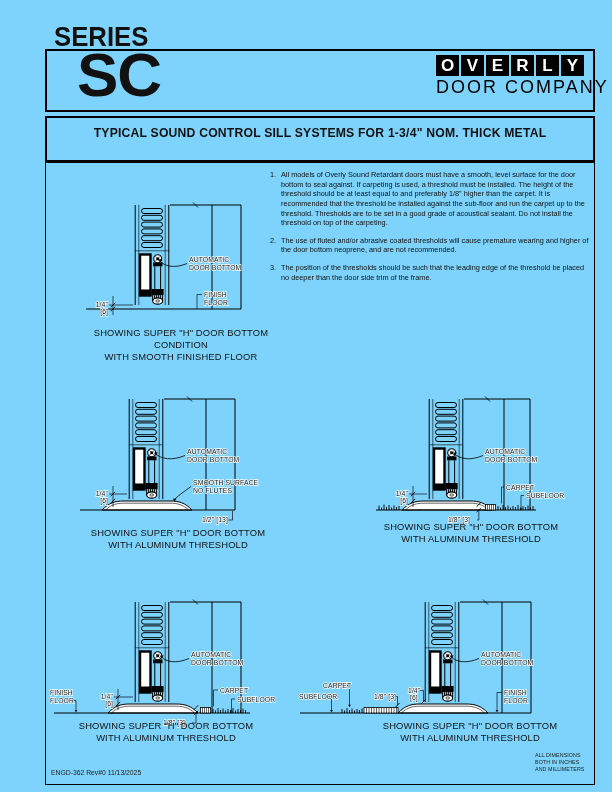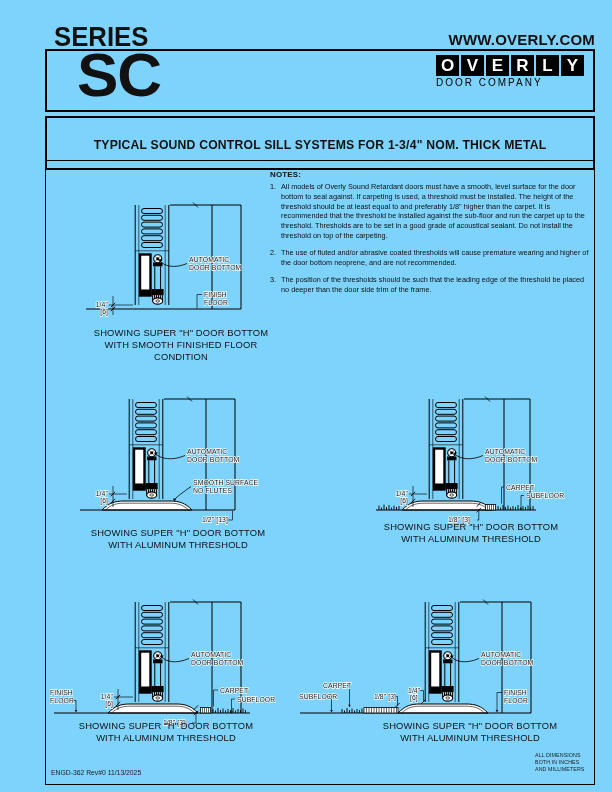--- a/index.html
+++ b/index.html
@@ -10,25 +10,25 @@
 
   
   .series{left:54px;top:21px;font-size:28px;font-weight:bold;letter-spacing:0px;transform:scaleX(.92);transform-origin:left;}
   .website{right:17px;top:31px;font-size:15px;font-weight:bold;letter-spacing:.2px;}
   .scbox{left:45px;top:49px;width:550px;height:63px;border:2px solid #000;}
   .sc{left:10px;top:-12px;font-size:62px;font-weight:bold;letter-spacing:-1px;margin-left:20px;}
   .logo{right:7px;top:4px;width:150px;}
   .tiles{display:flex;gap:2px;}
   .tile{width:23px;height:21px;background:#000;color:#fff;font-weight:bold;font-size:17px;
         display:flex;align-items:center;justify-content:center;}
-  .company{font-size:10px;letter-spacing:2px;margin-top:1px;white-space:nowrap;color:#000;}
+  .company{font-size:18px;letter-spacing:2px;margin-top:1px;white-space:nowrap;color:#000;}
 
   
-  .titlebox{left:45px;top:116px;width:550px;height:54px;border:2px solid #000;text-align:center;
-            font-weight:bold;font-size:12.2px;line-height:14.6px;padding-top:20px;letter-spacing:.2px;}
+  .titlebox{left:45px;top:116px;width:550px;height:47px;border:2px solid #000;text-align:center;
+            font-weight:bold;font-size:12.2px;line-height:14.6px;padding-top:8px;letter-spacing:.2px;}
 
   
   .content{left:45px;top:160px;width:550px;height:625px;border:1.5px solid #000;}
 
   .notes{left:224px;top:9px;width:323px;font-size:7.3px;line-height:1.32;}
   .notes-h{font-weight:bold;font-size:7.9px;margin-bottom:2px;letter-spacing:.2px;}
   .ni{display:flex;margin-bottom:8px;}
   .nn{width:11px;flex:none;}
   .nt{flex:1;}
 
@@ -77,21 +77,20 @@
         <path class="s1" stroke-width="1.7" d="M20.8,61.3 V84 M26.6,61.3 V84"></path>
         <rect x="17.8" y="84" width="11.8" height="6.2" fill="#000"></rect>
         <path class="tick" d="M18.5,90.2 V96.5 M20.5,90.2 V96.5 M22.5,90.2 V96.5 M24.5,90.2 V96.5 M26.5,90.2 V96.5 M28.5,90.2 V96.5"></path>
         <ellipse cx="23.7" cy="96" rx="5" ry="3.1" fill="#fff" stroke="#000" stroke-width="1.1"></ellipse>
         <ellipse cx="23.7" cy="96" rx="1.9" ry="1.1" fill="none" stroke="#000" stroke-width=".7"></ellipse>
       </g>
     </defs>
   </svg>
 
   <div class="abs series">SERIES</div>
-  <div class="abs website">WWW.OVERLY.COM</div>
 
   <div class="abs scbox">
     <div class="abs sc">SC</div>
     <div class="abs logo">
       <div class="tiles">
         <span class="tile">O</span>
         <span class="tile">V</span>
         <span class="tile">E</span>
         <span class="tile">R</span>
         <span class="tile">L</span>
@@ -101,21 +100,20 @@
     </div>
   </div>
 
   <div class="abs titlebox">
     <div>TYPICAL SOUND CONTROL SILL SYSTEMS FOR 1-3/4" NOM. THICK METAL</div>
   </div>
 
   <div class="abs content">
 
     <div class="abs notes">
-      <div class="notes-h">NOTES:</div>
       <div class="ni">
         <span class="nn">1.</span>
         <div class="nt">All models of Overly Sound Retardant doors must have a smooth, level surface for the door bottom to seal against.  If carpeting is used, a threshold must be installed.  The height of the threshold should be at least equal to and preferably 1/8" higher than the carpet.  It is recommended that the threshold be installed against the sub-floor and run the carpet up to the threshold.  Thresholds are to be set in a good grade of acoustical sealant.  Do not install the threshold on top of the carpeting.</div>
       </div>
       <div class="ni">
         <span class="nn">2.</span>
         <div class="nt">The use of fluted and/or abrasive coated thresholds will cause premature wearing and higher of the door bottom neoprene, and are not recommended.</div>
       </div>
       <div class="ni">
         <span class="nn">3.</span>
@@ -143,22 +141,22 @@
         <text x="125" y="67">DOOR BOTTOM</text>
       </g>
       <g>
         <path class="diml" d="M138,91.5 H133 V105.5"></path>
         <text x="140" y="94">FINISH</text>
         <text x="140" y="102">FLOOR</text>
       </g>
     </svg>
     <div class="cap" style="left:20px;top:166px;width:230px">
       <div>SHOWING SUPER "H" DOOR BOTTOM</div>
+      <div>CONDITION</div>
       <div>WITH SMOOTH FINISHED FLOOR</div>
-      <div>CONDITION</div>
     </div>
 
     <svg class="dwg" style="left:18px;top:234px" width="230" height="130" viewBox="0 -4 230 130">
       <g>
         <path class="s1 wfill" d="M38,111 C45,103.8 51,102 60,102 L106,102 C115,102 121,103.8 128,111 Z"></path>
         <path class="s06" d="M41.5,111 C47,105.5 53,104.2 60,104.2 L106,104.2 C113,104.2 119,105.5 124.5,111"></path>
       </g>
       <use href="#doorasm" x="64" y="0"></use>
       <g>
         <path class="s1" d="M100,0 H171 M142,0 V111 M171,0 V111"></path>

